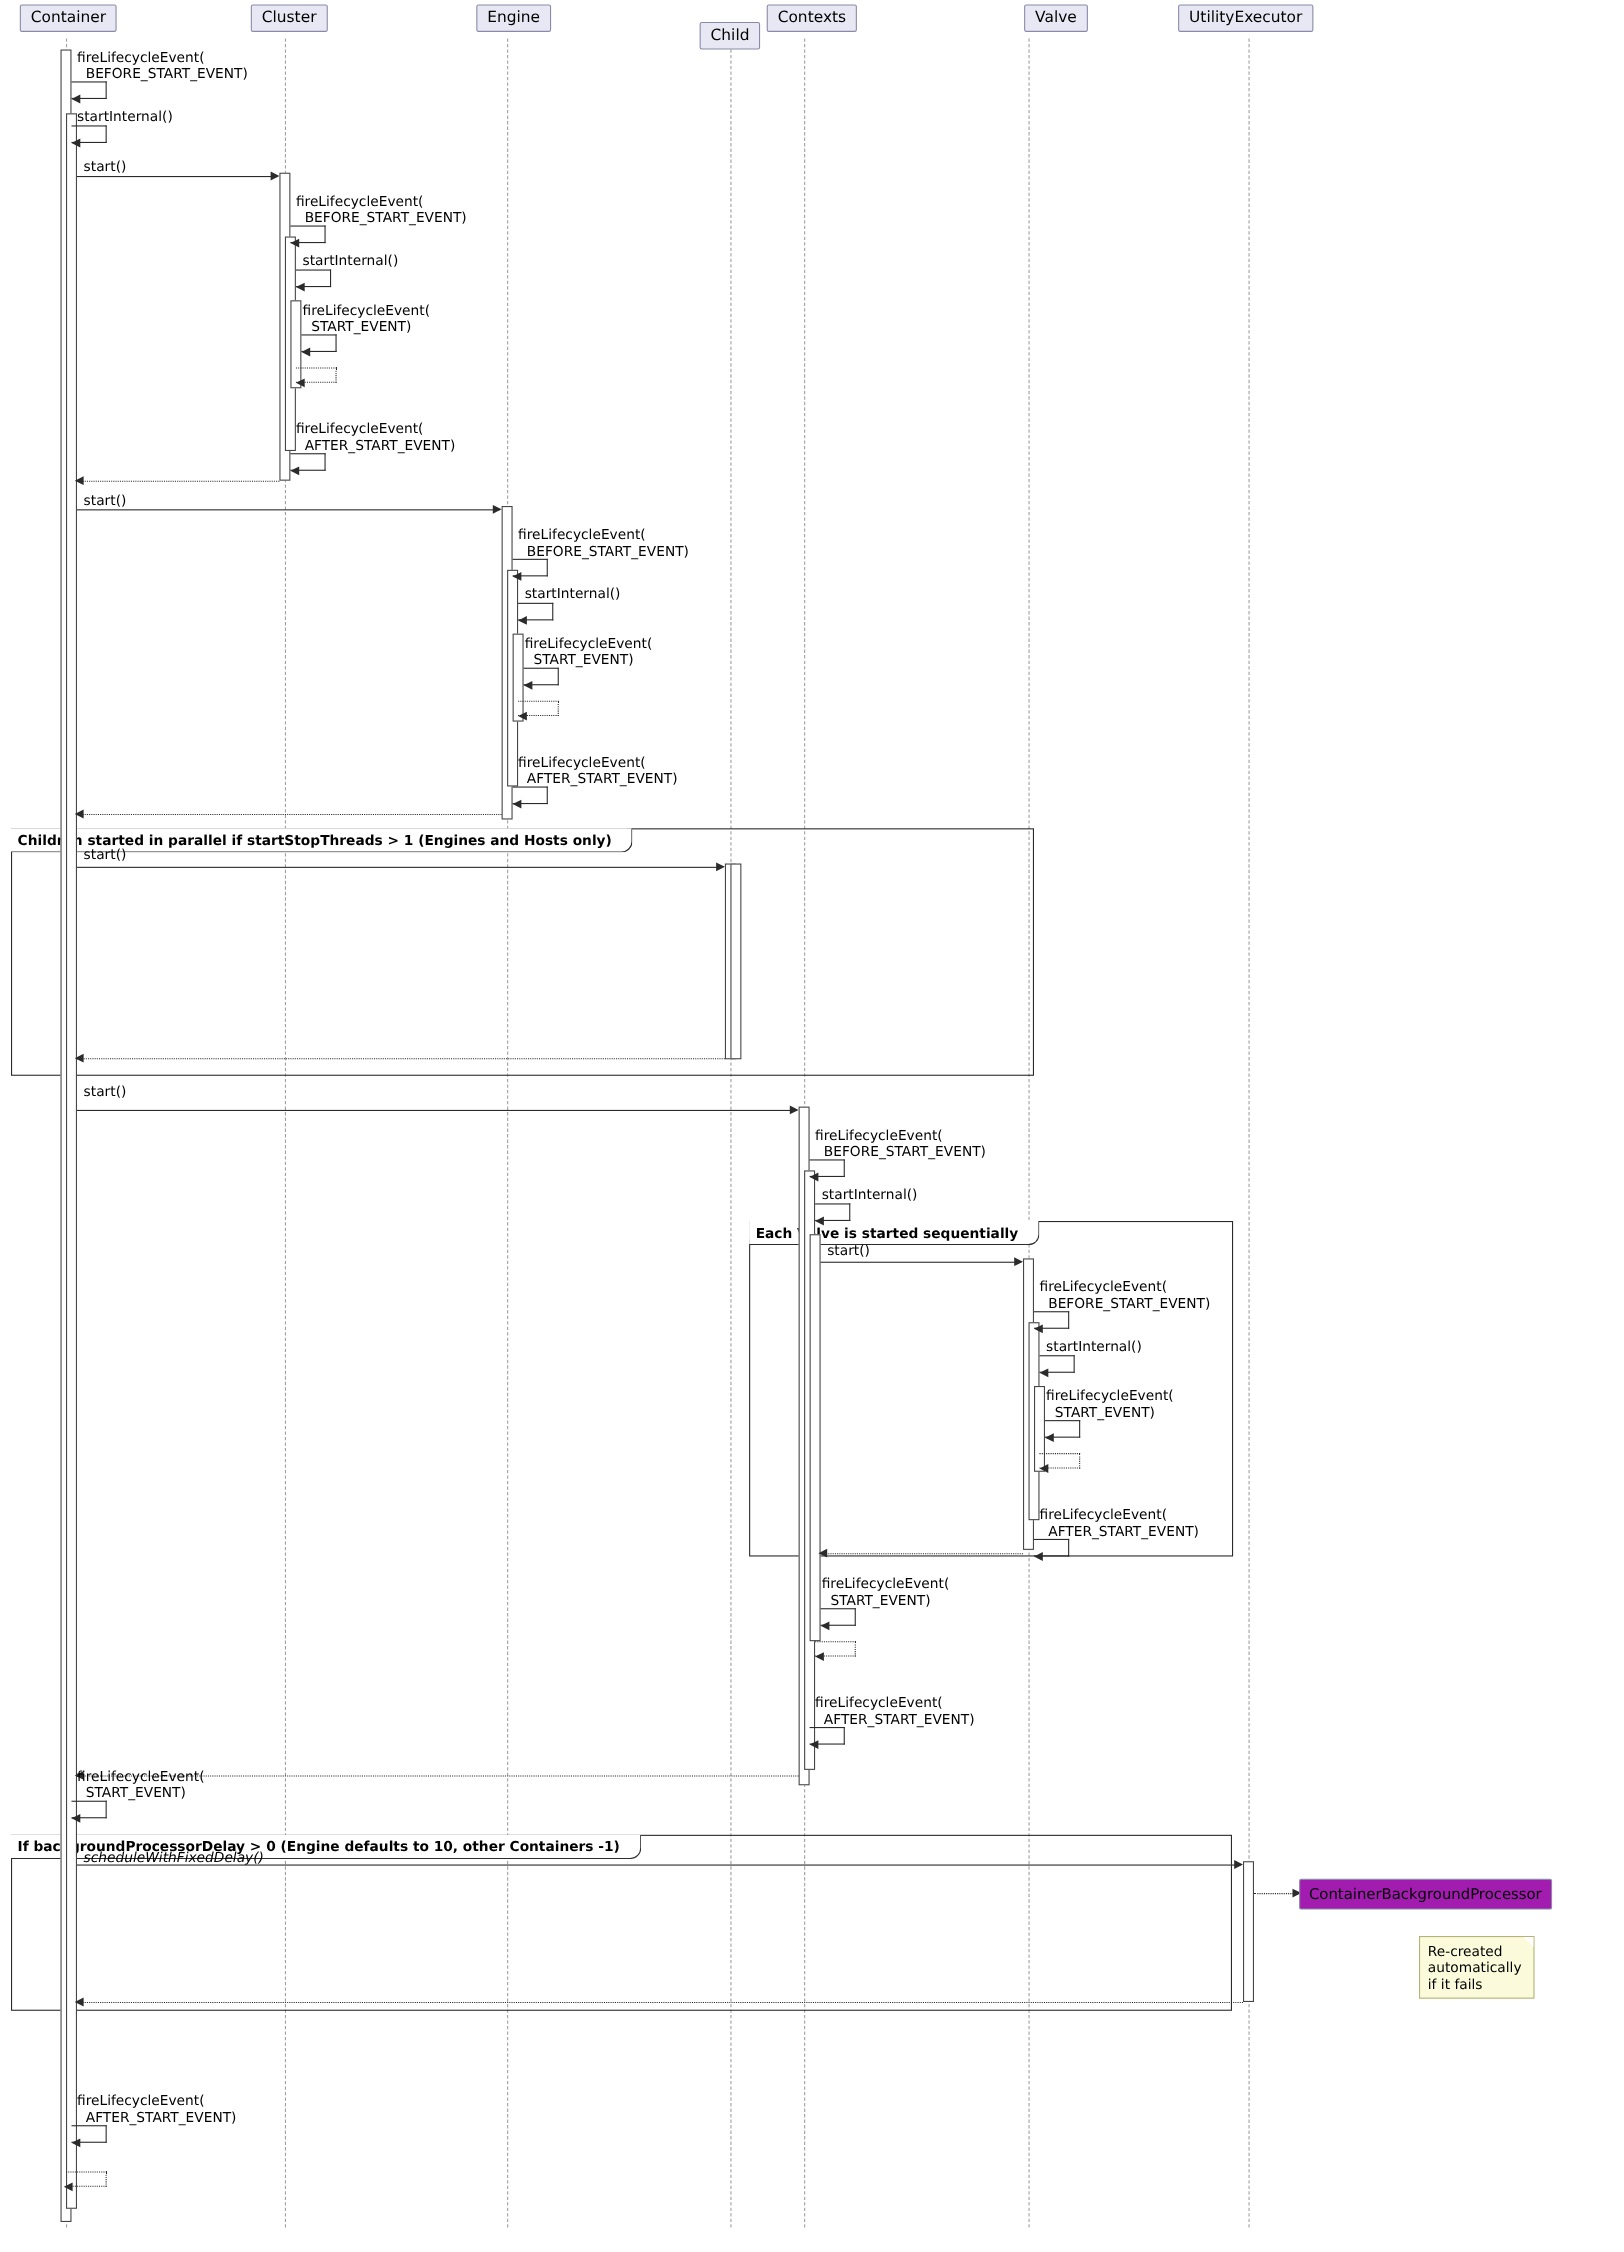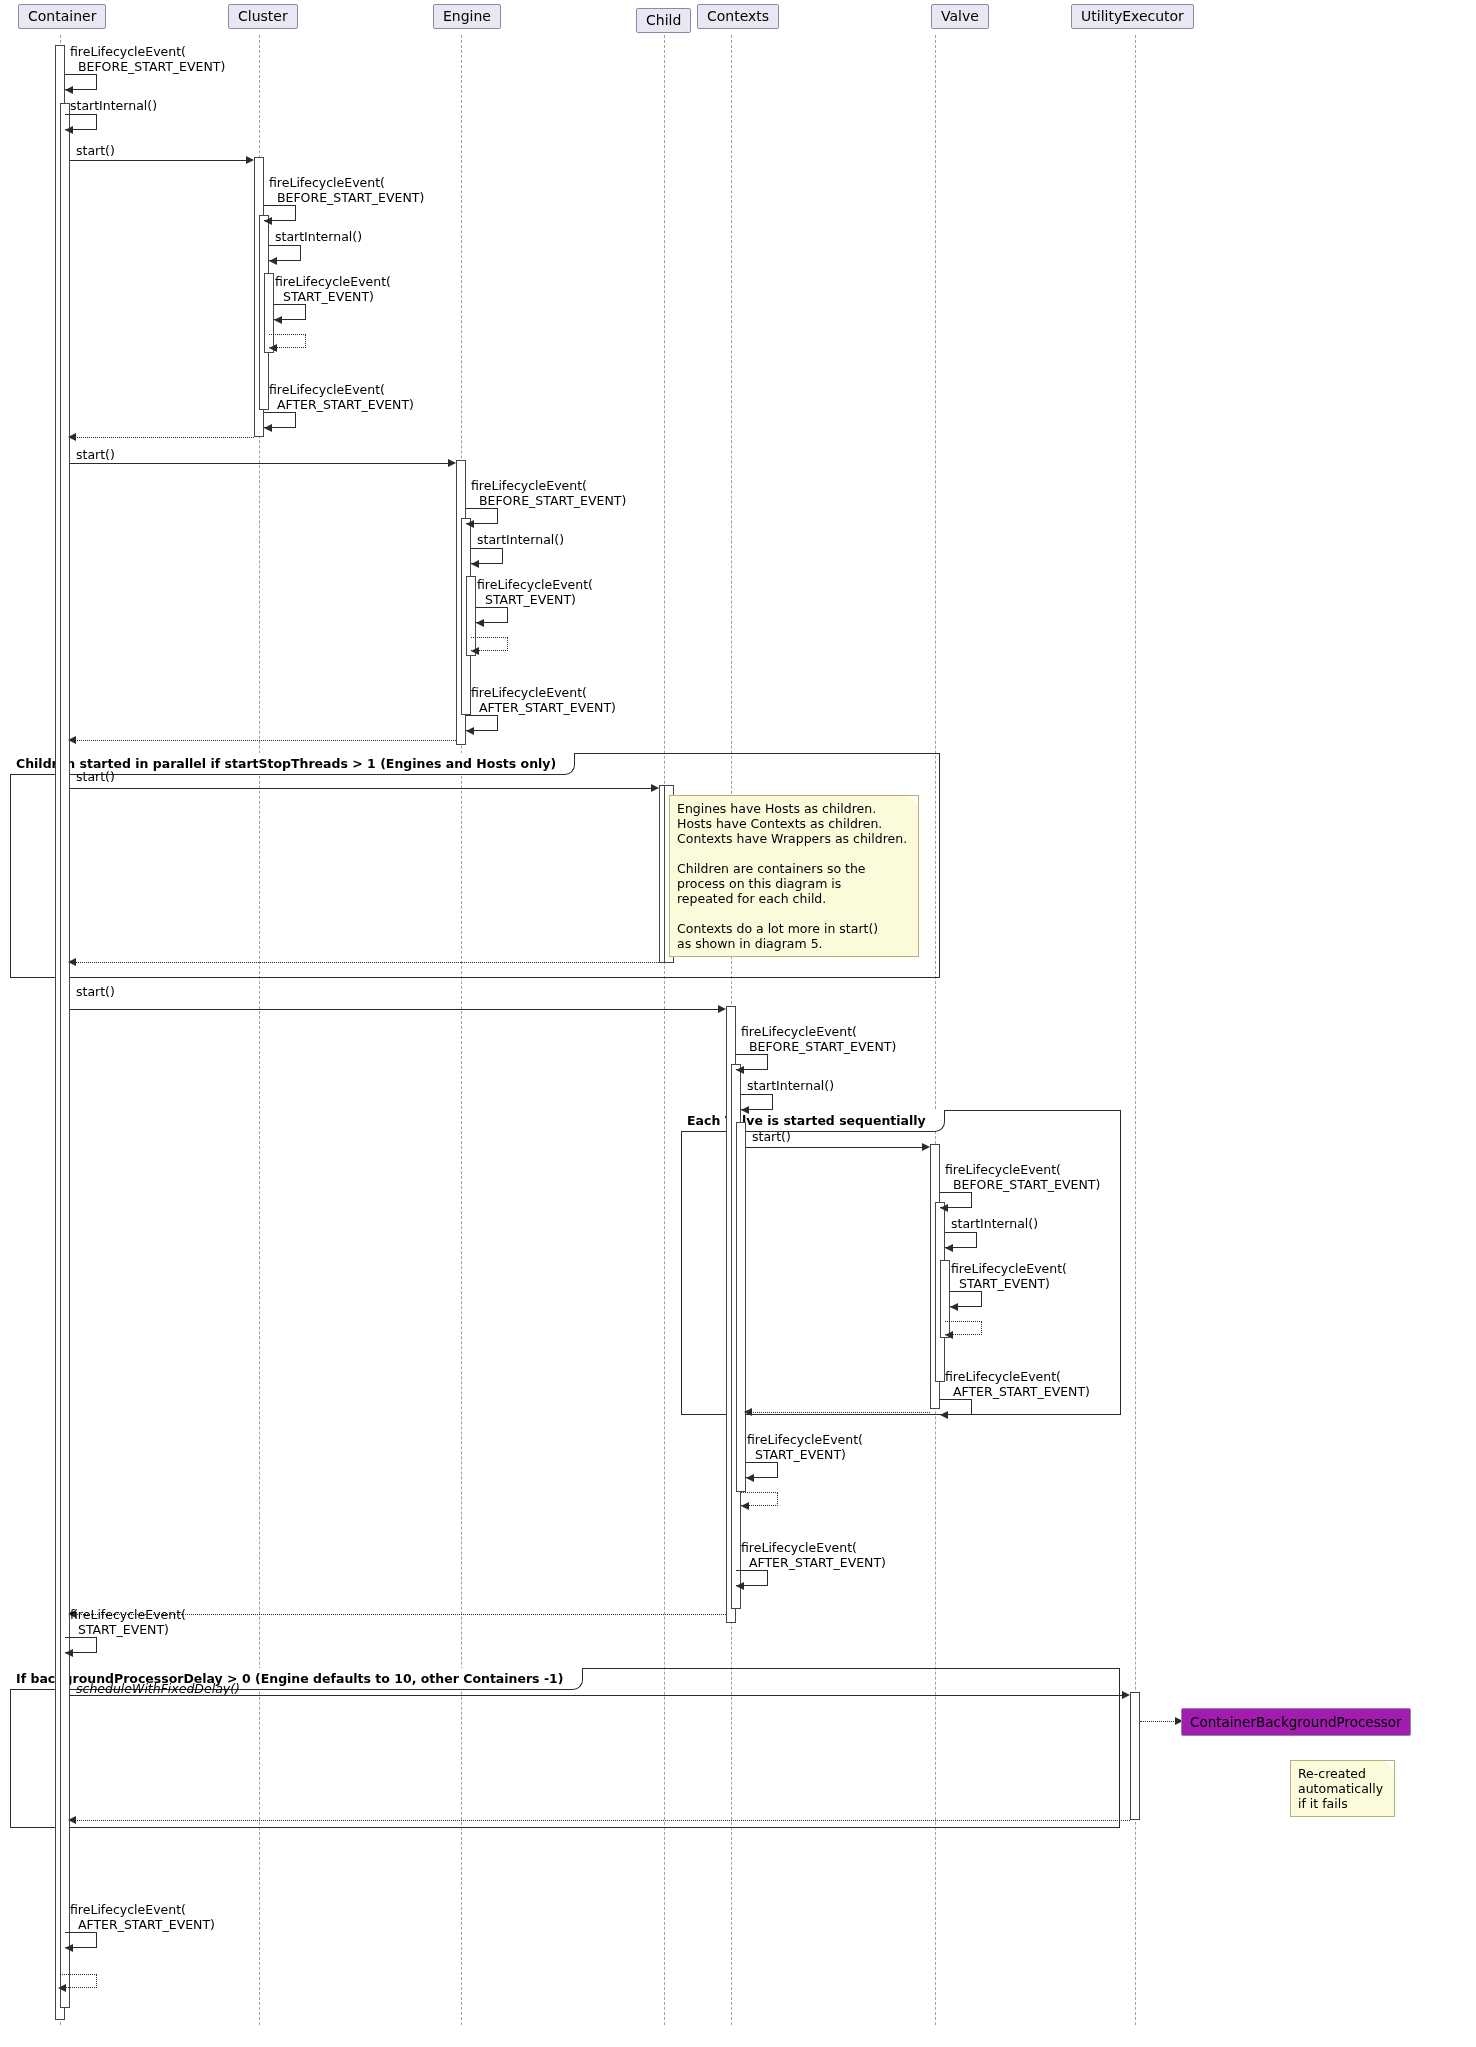--- a/index.html
+++ b/index.html
@@ -129,21 +129,21 @@
   <div class="lifeline" style="left:259px; top:35px;  height:1990px;"></div>
   <div class="lifeline" style="left:461px; top:35px;  height:1990px;"></div>
   <div class="lifeline" style="left:664px; top:35px;  height:1990px;"></div>
   <div class="lifeline" style="left:731px; top:35px;  height:1990px;"></div>
   <div class="lifeline" style="left:935px; top:35px;  height:1990px;"></div>
   <div class="lifeline" style="left:1135px; top:35px; height:1990px;"></div>
 
   <div class="participant" style="left:18px;  top:4px;">Container</div>
   <div class="participant" style="left:228px; top:4px;">Cluster</div>
   <div class="participant" style="left:433px; top:4px;">Engine</div>
-  <div class="participant" style="left:636px; top:8px;">Child</div>
+  <div class="participant" style="left:636px; top:20px;">Child</div>
   <div class="participant" style="left:697px; top:4px;">Contexts</div>
   <div class="participant" style="left:931px; top:4px;">Valve</div>
   <div class="participant" style="left:1071px; top:4px;">UtilityExecutor</div>
 
   <div class="frame" style="left:10px; top:753px; width:930px; height:225px;"></div>
   <div class="frame-label" style="left:10px; top:753px;">Children started in parallel if startStopThreads &gt; 1 (Engines and Hosts only)</div>
 
   <div class="frame" style="left:681px; top:1110px; width:440px; height:305px;"></div>
   <div class="frame-label" style="left:681px; top:1110px;">Each Valve is started sequentially</div>
 
@@ -239,30 +239,20 @@
   <div class="arrow-line dashed" style="left:70px; top:740px; width:386px;"></div>
   <div class="arrow-head left" style="left:68px; top:736px;"></div>
 
   <div class="msg-label" style="left:76px; top:769px;">start()</div>
   <div class="arrow-line" style="left:70px; top:788px; width:587px;"></div>
   <div class="arrow-head right" style="left:651px; top:784px;"></div>
 
   <div class="arrow-line dashed" style="left:70px; top:962px; width:589px;"></div>
   <div class="arrow-head left" style="left:68px; top:958px;"></div>
 
-  <div class="note" style="left:669px; top:795px; width:250px;">Engines have Hosts as children.
-Hosts have Contexts as children.
-Contexts have Wrappers as children.
-
-Children are containers so the
-process on this diagram is
-repeated for each child.
-
-Contexts do a lot more in start()
-as shown in diagram 5.</div>
 
   <div class="msg-label" style="left:76px; top:984px;">start()</div>
   <div class="arrow-line" style="left:70px; top:1009px; width:654px;"></div>
   <div class="arrow-head right" style="left:718px; top:1005px;"></div>
 
   <div class="msg-label" style="left:741px; top:1024px;">fireLifecycleEvent(
   BEFORE_START_EVENT)</div>
   <div class="selfcall" style="left:736px; top:1054px; width:32px; height:16px;"></div>
   <div class="arrow-head left" style="left:736px; top:1066px;"></div>
 

